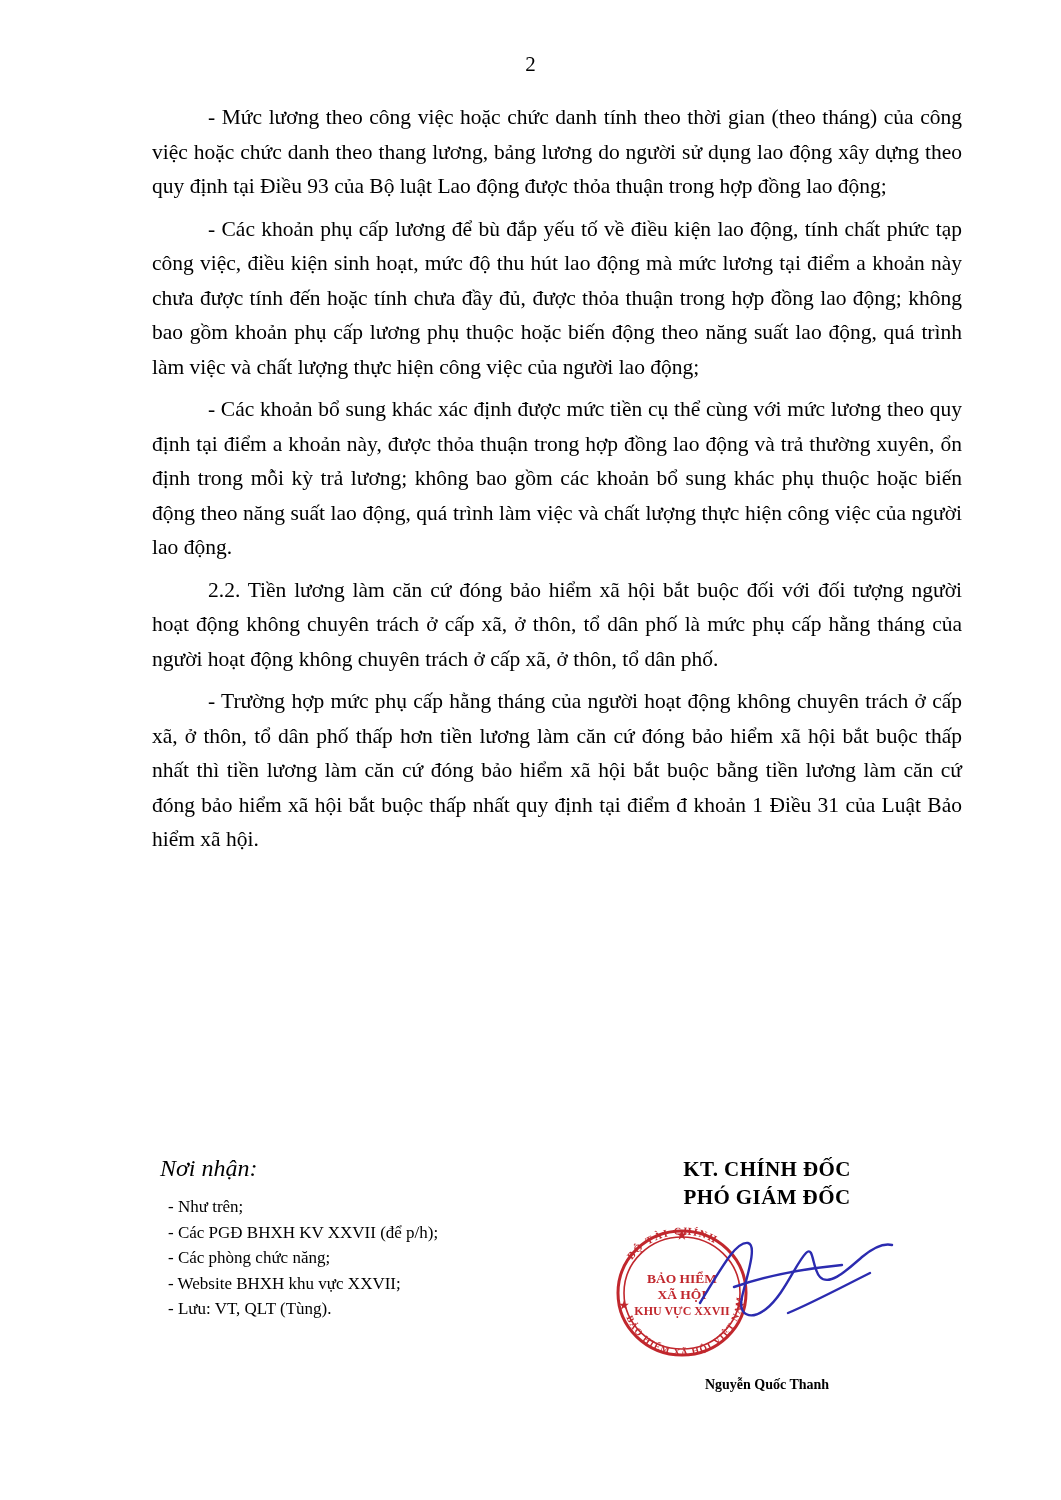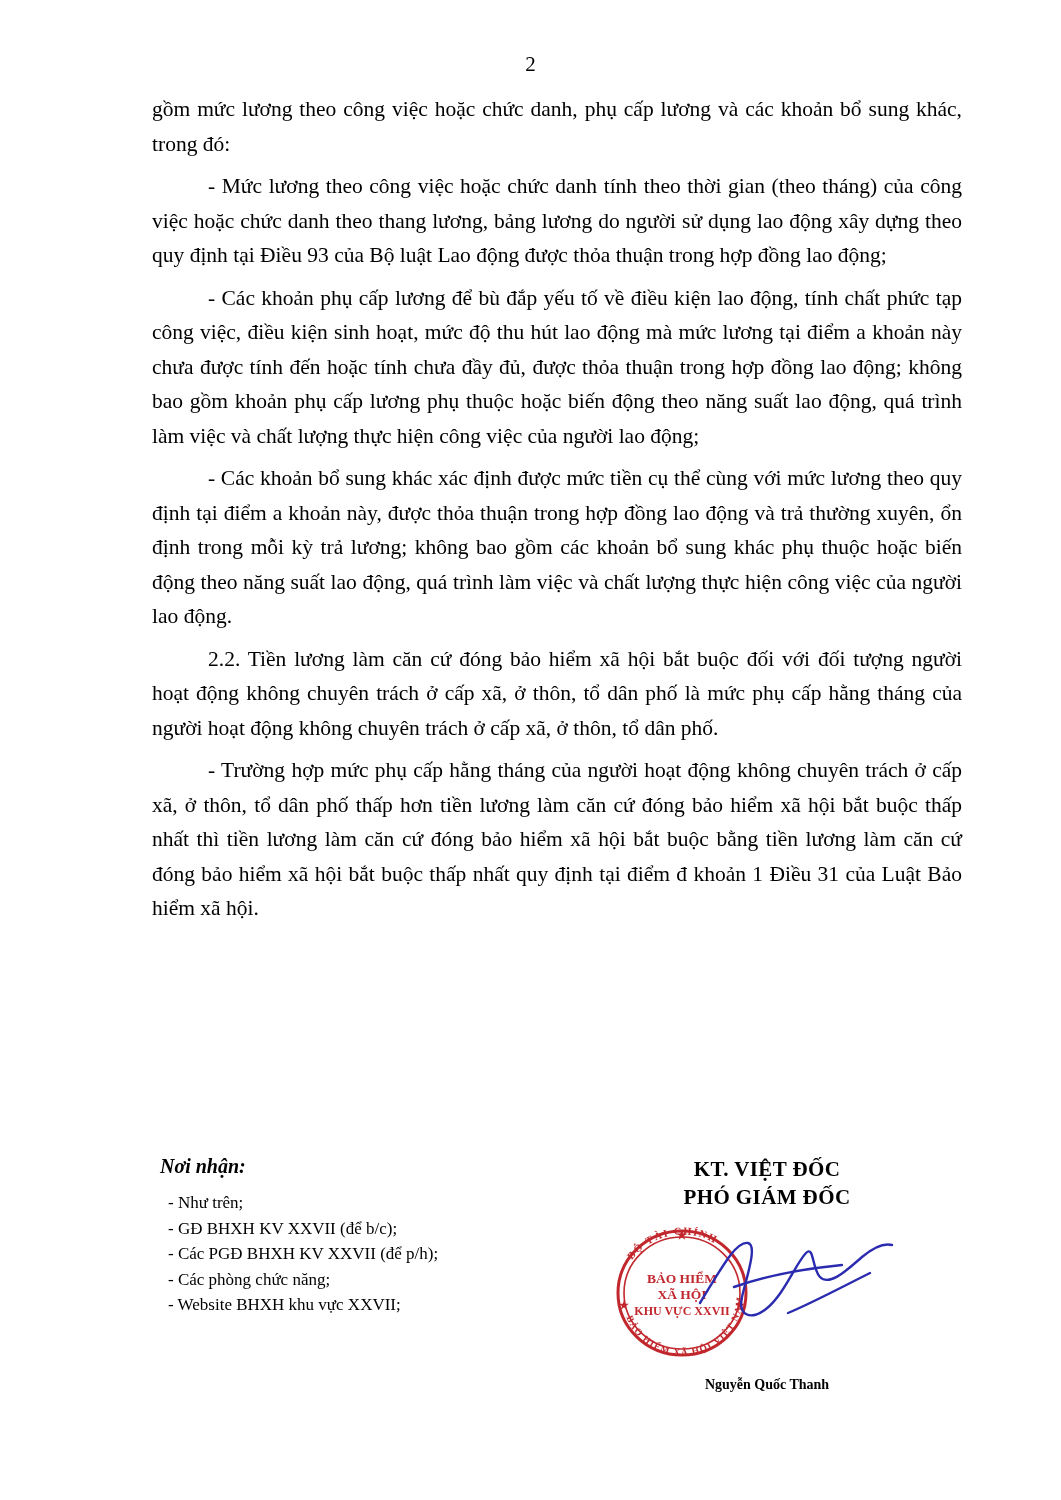--- a/index.html
+++ b/index.html
@@ -58,22 +58,22 @@
     width: 810px;
     height: 280px;
   }
   .recipients {
     position: absolute;
     left: 8px;
     top: 0;
     width: 400px;
   }
   .recipients-title {
-    font-size: 20px;
-    font-weight: bold;
+    font-size: 24px;
+    font-weight: normal;
     font-style: italic;
     font-family: "Liberation Serif", serif;
     margin-bottom: 12px;
   }
   .recipients ul {
     list-style: none;
     margin: 8px;
     padding: 0;
   }
   .recipients li {
@@ -127,43 +127,42 @@
   .handsign svg { display: block; }
 </style>
 </head>
 <body>
 
 <div class="page">
 
   <div class="page-number">2</div>
 
   <div class="content">
-    <p class="para">gồm mức lương theo công việc hoặc chức danh, phụ cấp lương và các khoản bổ sung khác, trong đó:</p>
     <p class="para indent">- Mức lương theo công việc hoặc chức danh tính theo thời gian (theo tháng) của công việc hoặc chức danh theo thang lương, bảng lương do người sử dụng lao động xây dựng theo quy định tại Điều 93 của Bộ luật Lao động được thỏa thuận trong hợp đồng lao động;</p>
     <p class="para indent">- Các khoản phụ cấp lương để bù đắp yếu tố về điều kiện lao động, tính chất phức tạp công việc, điều kiện sinh hoạt, mức độ thu hút lao động mà mức lương tại điểm a khoản này chưa được tính đến hoặc tính chưa đầy đủ, được thỏa thuận trong hợp đồng lao động; không bao gồm khoản phụ cấp lương phụ thuộc hoặc biến động theo năng suất lao động, quá trình làm việc và chất lượng thực hiện công việc của người lao động;</p>
     <p class="para indent">- Các khoản bổ sung khác xác định được mức tiền cụ thể cùng với mức lương theo quy định tại điểm a khoản này, được thỏa thuận trong hợp đồng lao động và trả thường xuyên, ổn định trong mỗi kỳ trả lương; không bao gồm các khoản bổ sung khác phụ thuộc hoặc biến động theo năng suất lao động, quá trình làm việc và chất lượng thực hiện công việc của người lao động.</p>
     <p class="para indent">2.2. Tiền lương làm căn cứ đóng bảo hiểm xã hội bắt buộc đối với đối tượng người hoạt động không chuyên trách ở cấp xã, ở thôn, tổ dân phố là mức phụ cấp hằng tháng của người hoạt động không chuyên trách ở cấp xã, ở thôn, tổ dân phố.</p>
     <p class="para indent">- Trường hợp mức phụ cấp hằng tháng của người hoạt động không chuyên trách ở cấp xã, ở thôn, tổ dân phố thấp hơn tiền lương làm căn cứ đóng bảo hiểm xã hội bắt buộc thấp nhất thì tiền lương làm căn cứ đóng bảo hiểm xã hội bắt buộc bằng tiền lương làm căn cứ đóng bảo hiểm xã hội bắt buộc thấp nhất quy định tại điểm đ khoản 1 Điều 31 của Luật Bảo hiểm xã hội.</p>
   </div>
 
   <div class="footer">
 
     <div class="recipients">
       <div class="recipients-title">Nơi nhận:</div>
       <ul>
         <li>- Như trên;</li>
-        <li>- GĐ BHXH KV XXVII (để b/c);</li>
         <li>- Các PGĐ BHXH KV XXVII (để p/h);</li>
         <li>- Các phòng chức năng;</li>
         <li>- Website BHXH khu vực XXVII;</li>
+        <li>- Lưu: VT, QLT (Tùng).</li>
       </ul>
     </div>
 
     <div class="signature">
-      <div class="sig-line1">KT. VIỆT ĐỐC</div>
+      <div class="sig-line1">KT. CHÍNH ĐỐC</div>
       <div class="sig-line2">PHÓ GIÁM ĐỐC</div>
 
       <div class="seal">
         <svg width="165" height="150" viewBox="0 0 165 150" xmlns="http://www.w3.org/2000/svg">
           <defs>
             <path id="arcTop" d="M 20,80 A 62,62 0 0 1 145,80" fill="none"></path>
             <path id="arcBottom" d="M 22,78 A 60,60 0 0 0 143,78" fill="none"></path>
           </defs>
           <g stroke="#c1272d" fill="none" stroke-width="3">
             <ellipse cx="82" cy="76" rx="64" ry="62"></ellipse>

